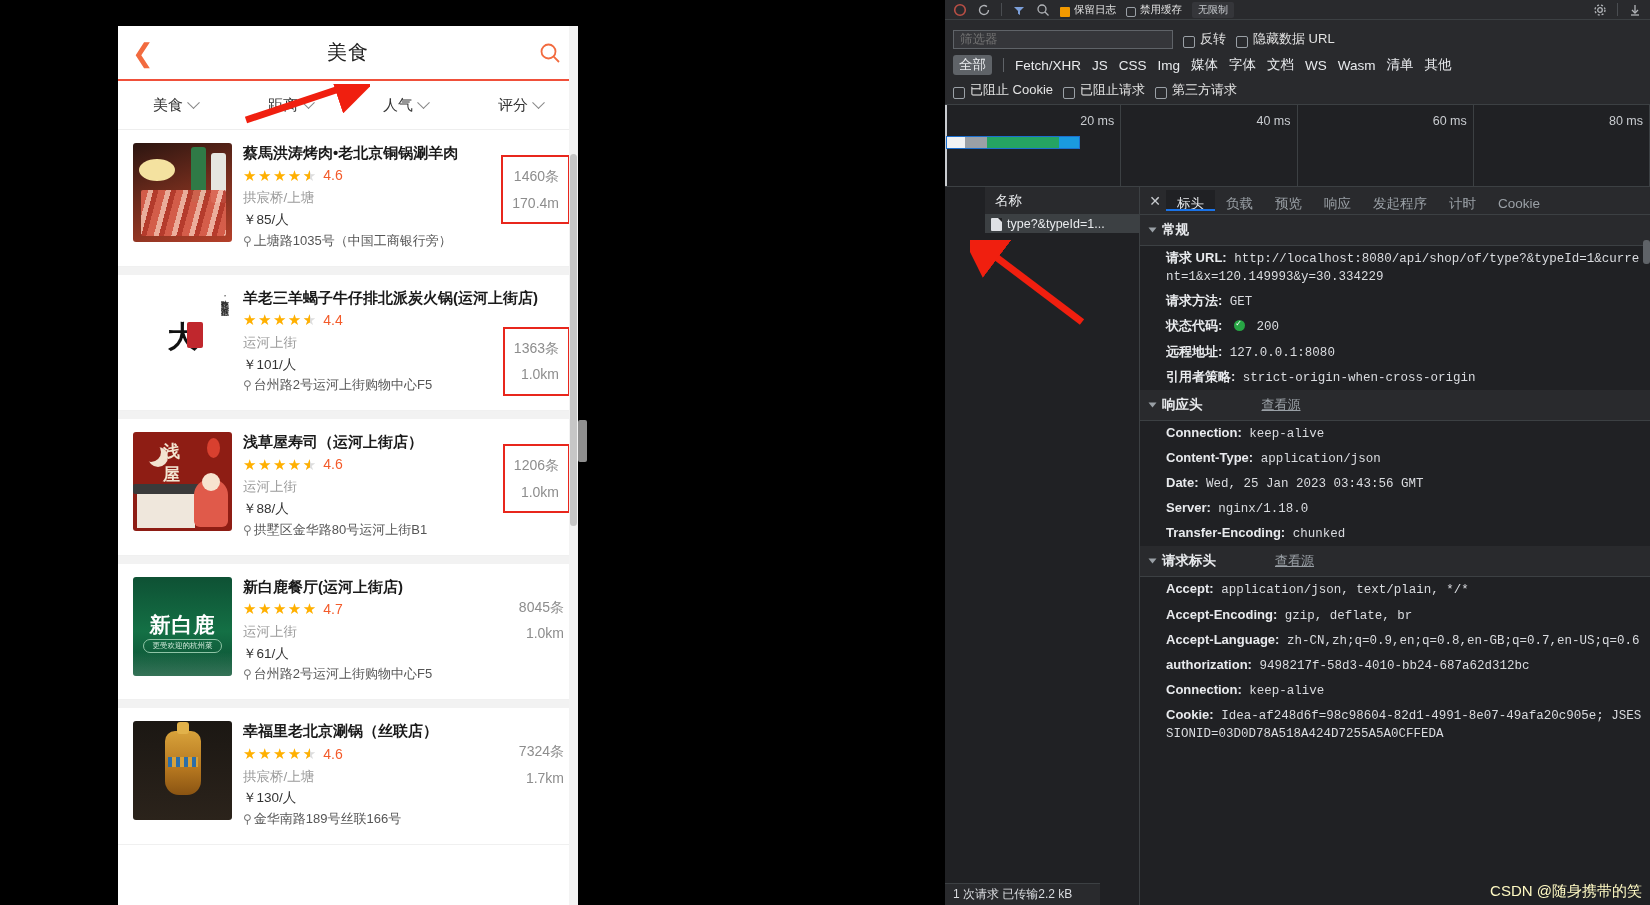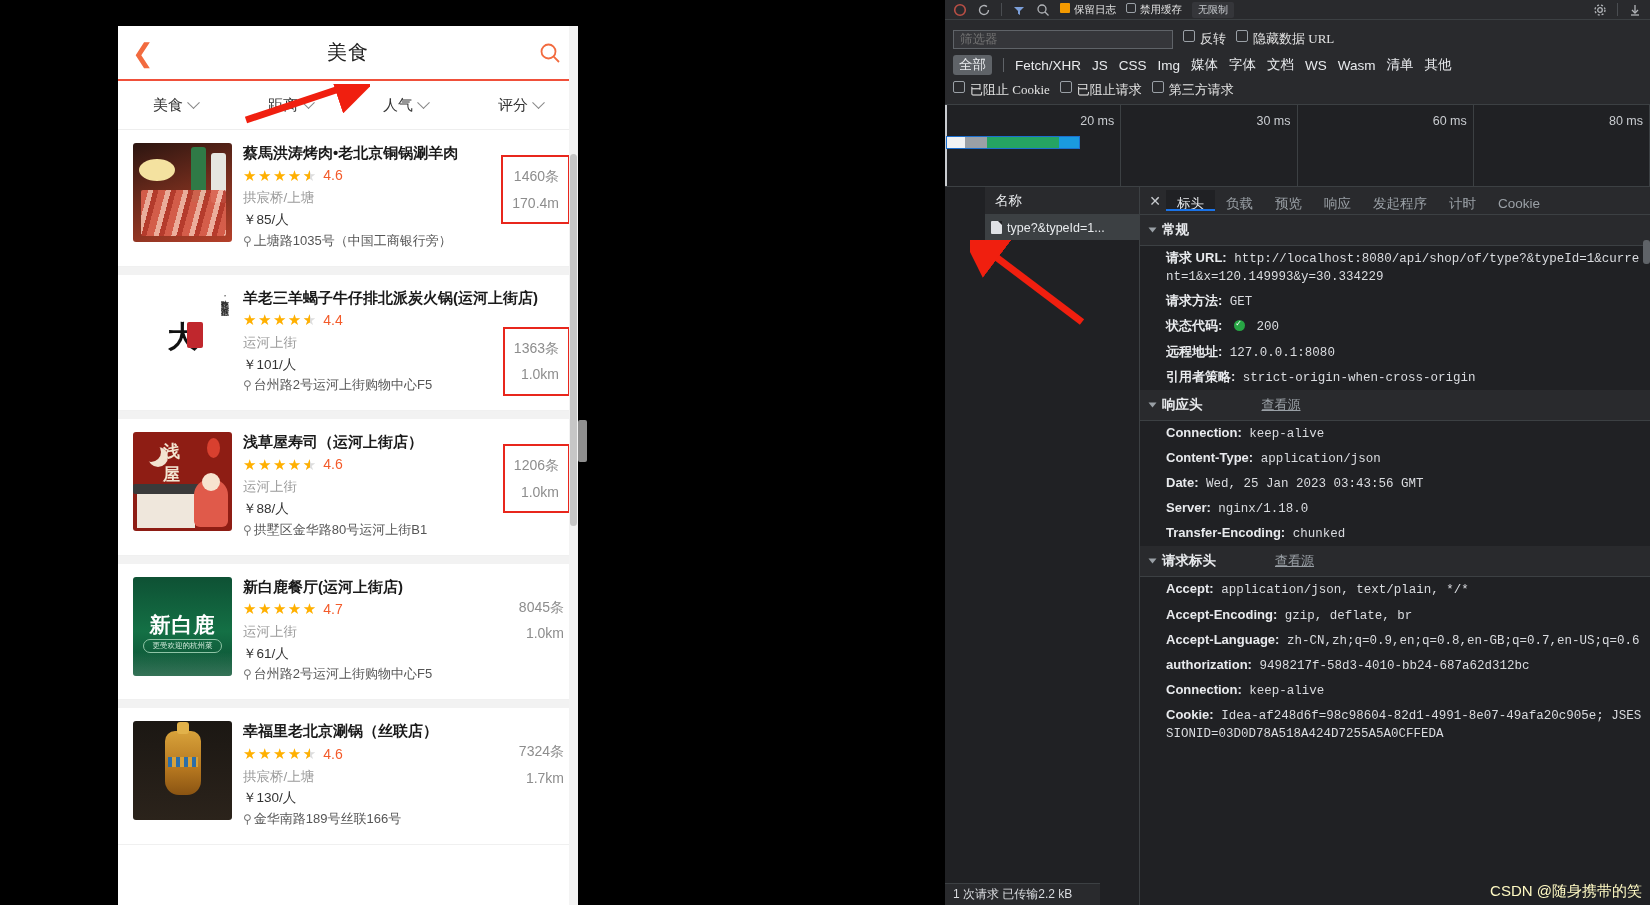--- a/index.html
+++ b/index.html
@@ -152,21 +152,21 @@
   .dt-filterbar {
     background:#292a2d; padding:6px 8px 0; border-bottom:1px solid #3c4043;
   }
   .dt-row { display:flex; align-items:center; gap:10px; height:26px; }
   .dt-input {
     width:220px; height:19px; background:#35363a; border:1px solid #5f6368;
     color:#9aa0a6; font-size:12.5px; padding:0 6px; line-height:19px;
   }
   .cb { width:12px; height:12px; border:1px solid #9aa0a6; border-radius:2px;
         display:inline-block; background:transparent; flex:none; }
-  .cb-label { display:flex; align-items:flex-start; gap:5px; color:#e3e3e3; font-size:13px;font-family:Liberation Serif, serif; }
+  .cb-label { display:flex; align-items:flex-end; gap:5px; color:#e3e3e3; font-size:13px; }
   .types { display:flex; align-items:center; gap:11px; height:26px; font-size:13.5px; color:#e8eaed; }
   .types .t-all { background:#5f6368; border-radius:3px; padding:1px 6px; }
   .types .divider { width:1px; height:14px; background:#5f6368; }
 
   .dt-overview {
     height:82px; background:#202124; border-bottom:1px solid #3c4043; position:relative;
   }
   .ov-ruler { position:absolute; inset:0; display:flex; }
   .ov-cell { flex:1; border-right:1px solid #3c4043; position:relative; }
   .ov-label { position:absolute; right:6px; top:9px; font-size:12.5px; color:#c9ccd0; }
@@ -182,21 +182,21 @@
 
   .dt-split { display:flex; height:calc(905px - 20px - 84px - 82px); }
   .dt-names {
     width:155px; background:#202124; border-right:1px solid #3c4043; flex:none;margin-left:40px;
   }
   .names-head {
     height:28px; background:#292a2d; border-bottom:1px solid #3c4043;
     display:flex; align-items:center; padding:0 10px; font-size:13.5px; color:#e8eaed;
   }
   .name-row {
-    height:25px; display:flex; align-items:center; gap:5px; padding:0 6px;
+    height:18px; display:flex; align-items:center; gap:5px; padding:0 6px;
     background:#3c4043; font-size:12.5px; color:#e8eaed; white-space:nowrap; overflow:hidden;
   }
   .doc-ic { width:11px; height:13px; background:#dfe1e5; border-radius:1px; position:relative; flex:none; }
   .doc-ic::after { content:""; position:absolute; right:0; top:0; border-width:0 4px 4px 0;
     border-style:solid; border-color:transparent #202124 transparent transparent; }
 
   .dt-detail { flex:1; background:#202124; display:flex; flex-direction:column; min-width:0; }
   .detail-tabs {
     height:28px; background:#292a2d; border-bottom:1px solid #3c4043;
     display:flex; align-items:center; gap:0; padding-left:4px; flex:none;
@@ -551,21 +551,21 @@
         </label>
       </div>
     </div>
 
     <div class="dt-overview">
       <div class="ov-ruler">
         <div class="ov-cell">
             <span class="ov-label">20 ms</span>
           </div>
         <div class="ov-cell">
-            <span class="ov-label">30 ms</span>
+            <span class="ov-label">40 ms</span>
           </div>
         <div class="ov-cell">
             <span class="ov-label">60 ms</span>
           </div>
         <div class="ov-cell">
             <span class="ov-label">80 ms</span>
           </div>
       </div>
       <div class="ov-left-line"></div>
       <div class="ov-bar">

